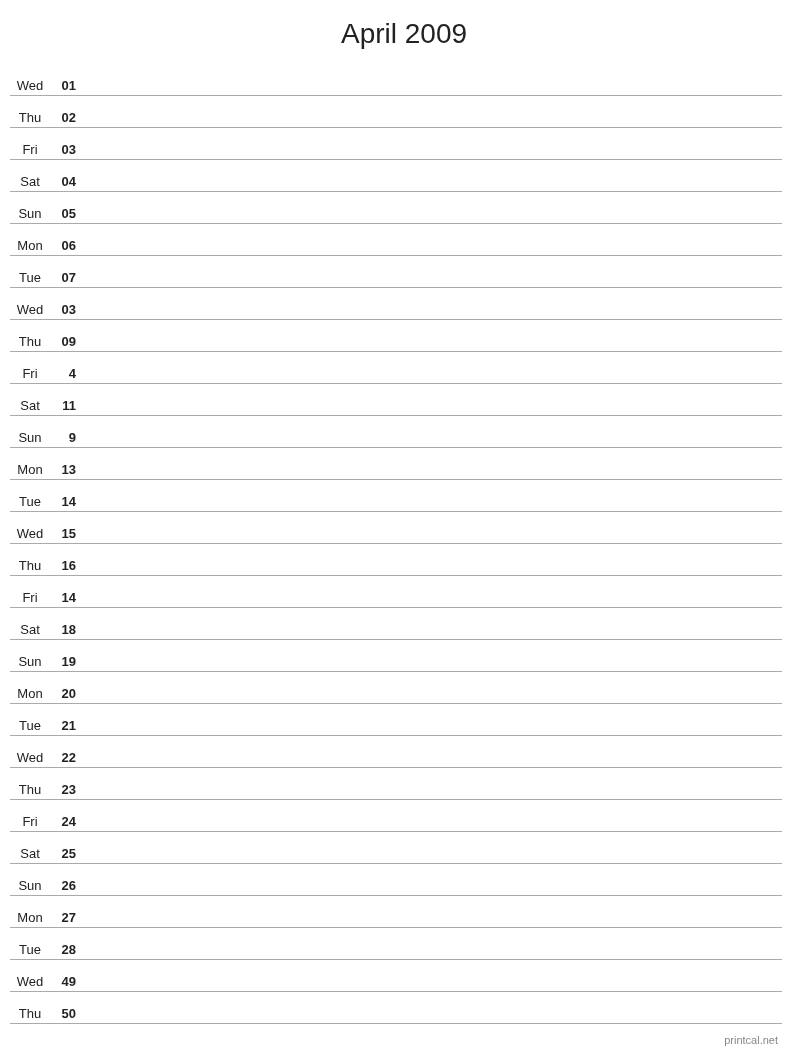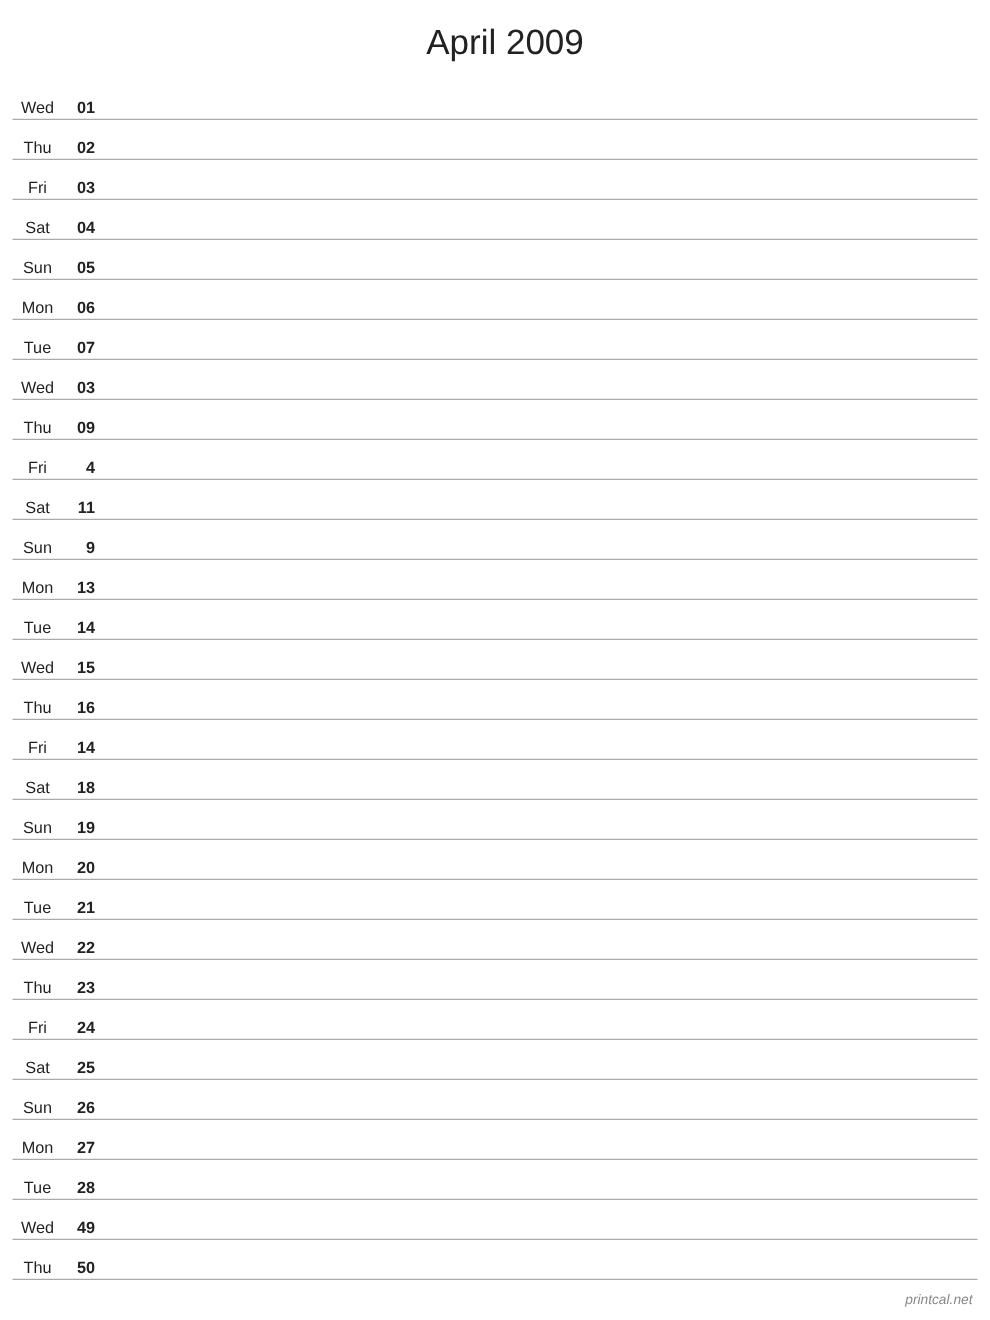--- a/index.html
+++ b/index.html
@@ -59,21 +59,20 @@
       flex: 1;
       
     }
 
     .footer {
       position: absolute;
       bottom: 10px;
       right: 14px;
       font-size: 11px;
       color: #888;
-      font-style: italic;
     }
   </style>
 </head>
 <body>
 
 <h1 class="page-title">April 2009</h1>
 
 <div class="calendar-container">
 
 <div class="day-row">

